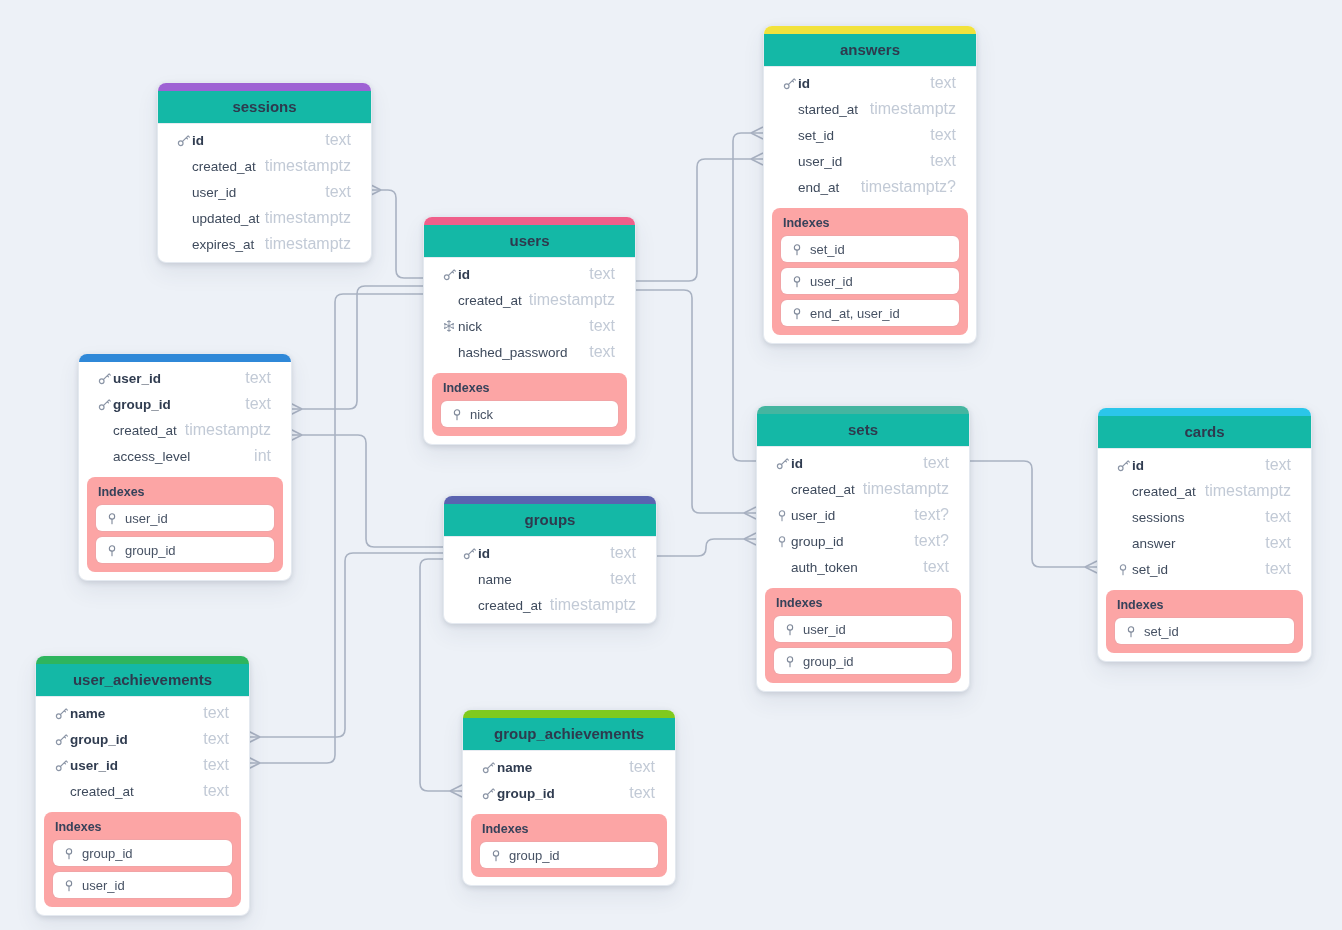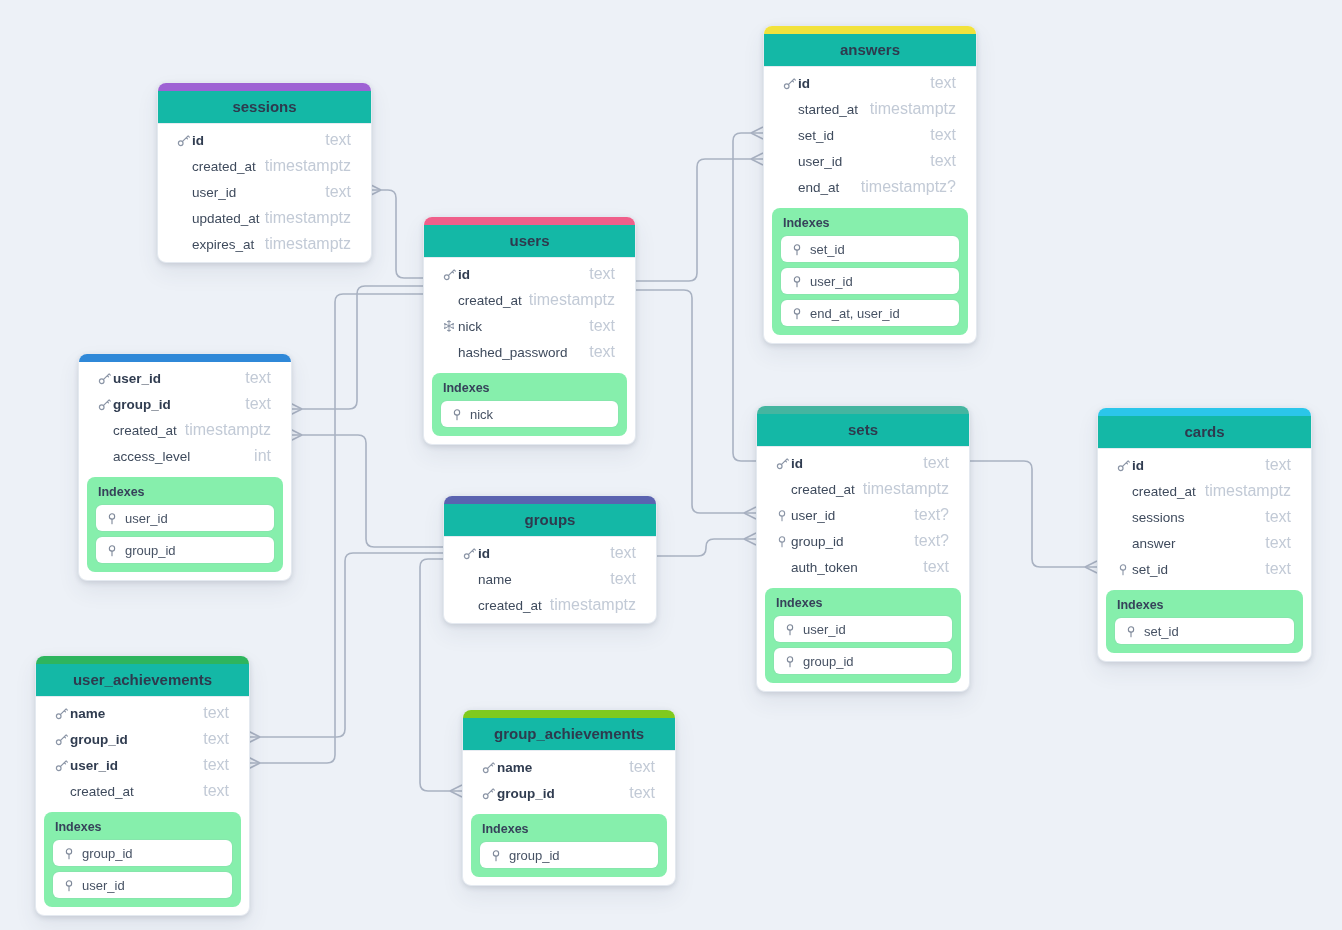--- a/index.html
+++ b/index.html
@@ -45,21 +45,21 @@
     width:18px;flex:none;
     display:flex;justify-content:center;align-items:center;
     color:#8b95a6;
   }
   .field-name{color:#3e4a5c;white-space:nowrap;}
   .field-row.pk .field-name{font-weight:700;color:#303c50;}
   .field-type{margin-left:auto;color:#c2cad6;font-size:16px;white-space:nowrap;}
 
   .indexes{
     margin:3px 8px 8px;
-    background:#86efac;
+    background:#fca5a5;
     border-radius:8px;
     padding:8px 9px 9px;
   }
   .indexes-label{
     font-size:12.5px;font-weight:700;color:#36425a;
     padding-left:2px;
   }
   .index-pill{
     margin-top:6px;height:26px;
     display:flex;align-items:center;gap:7px;

